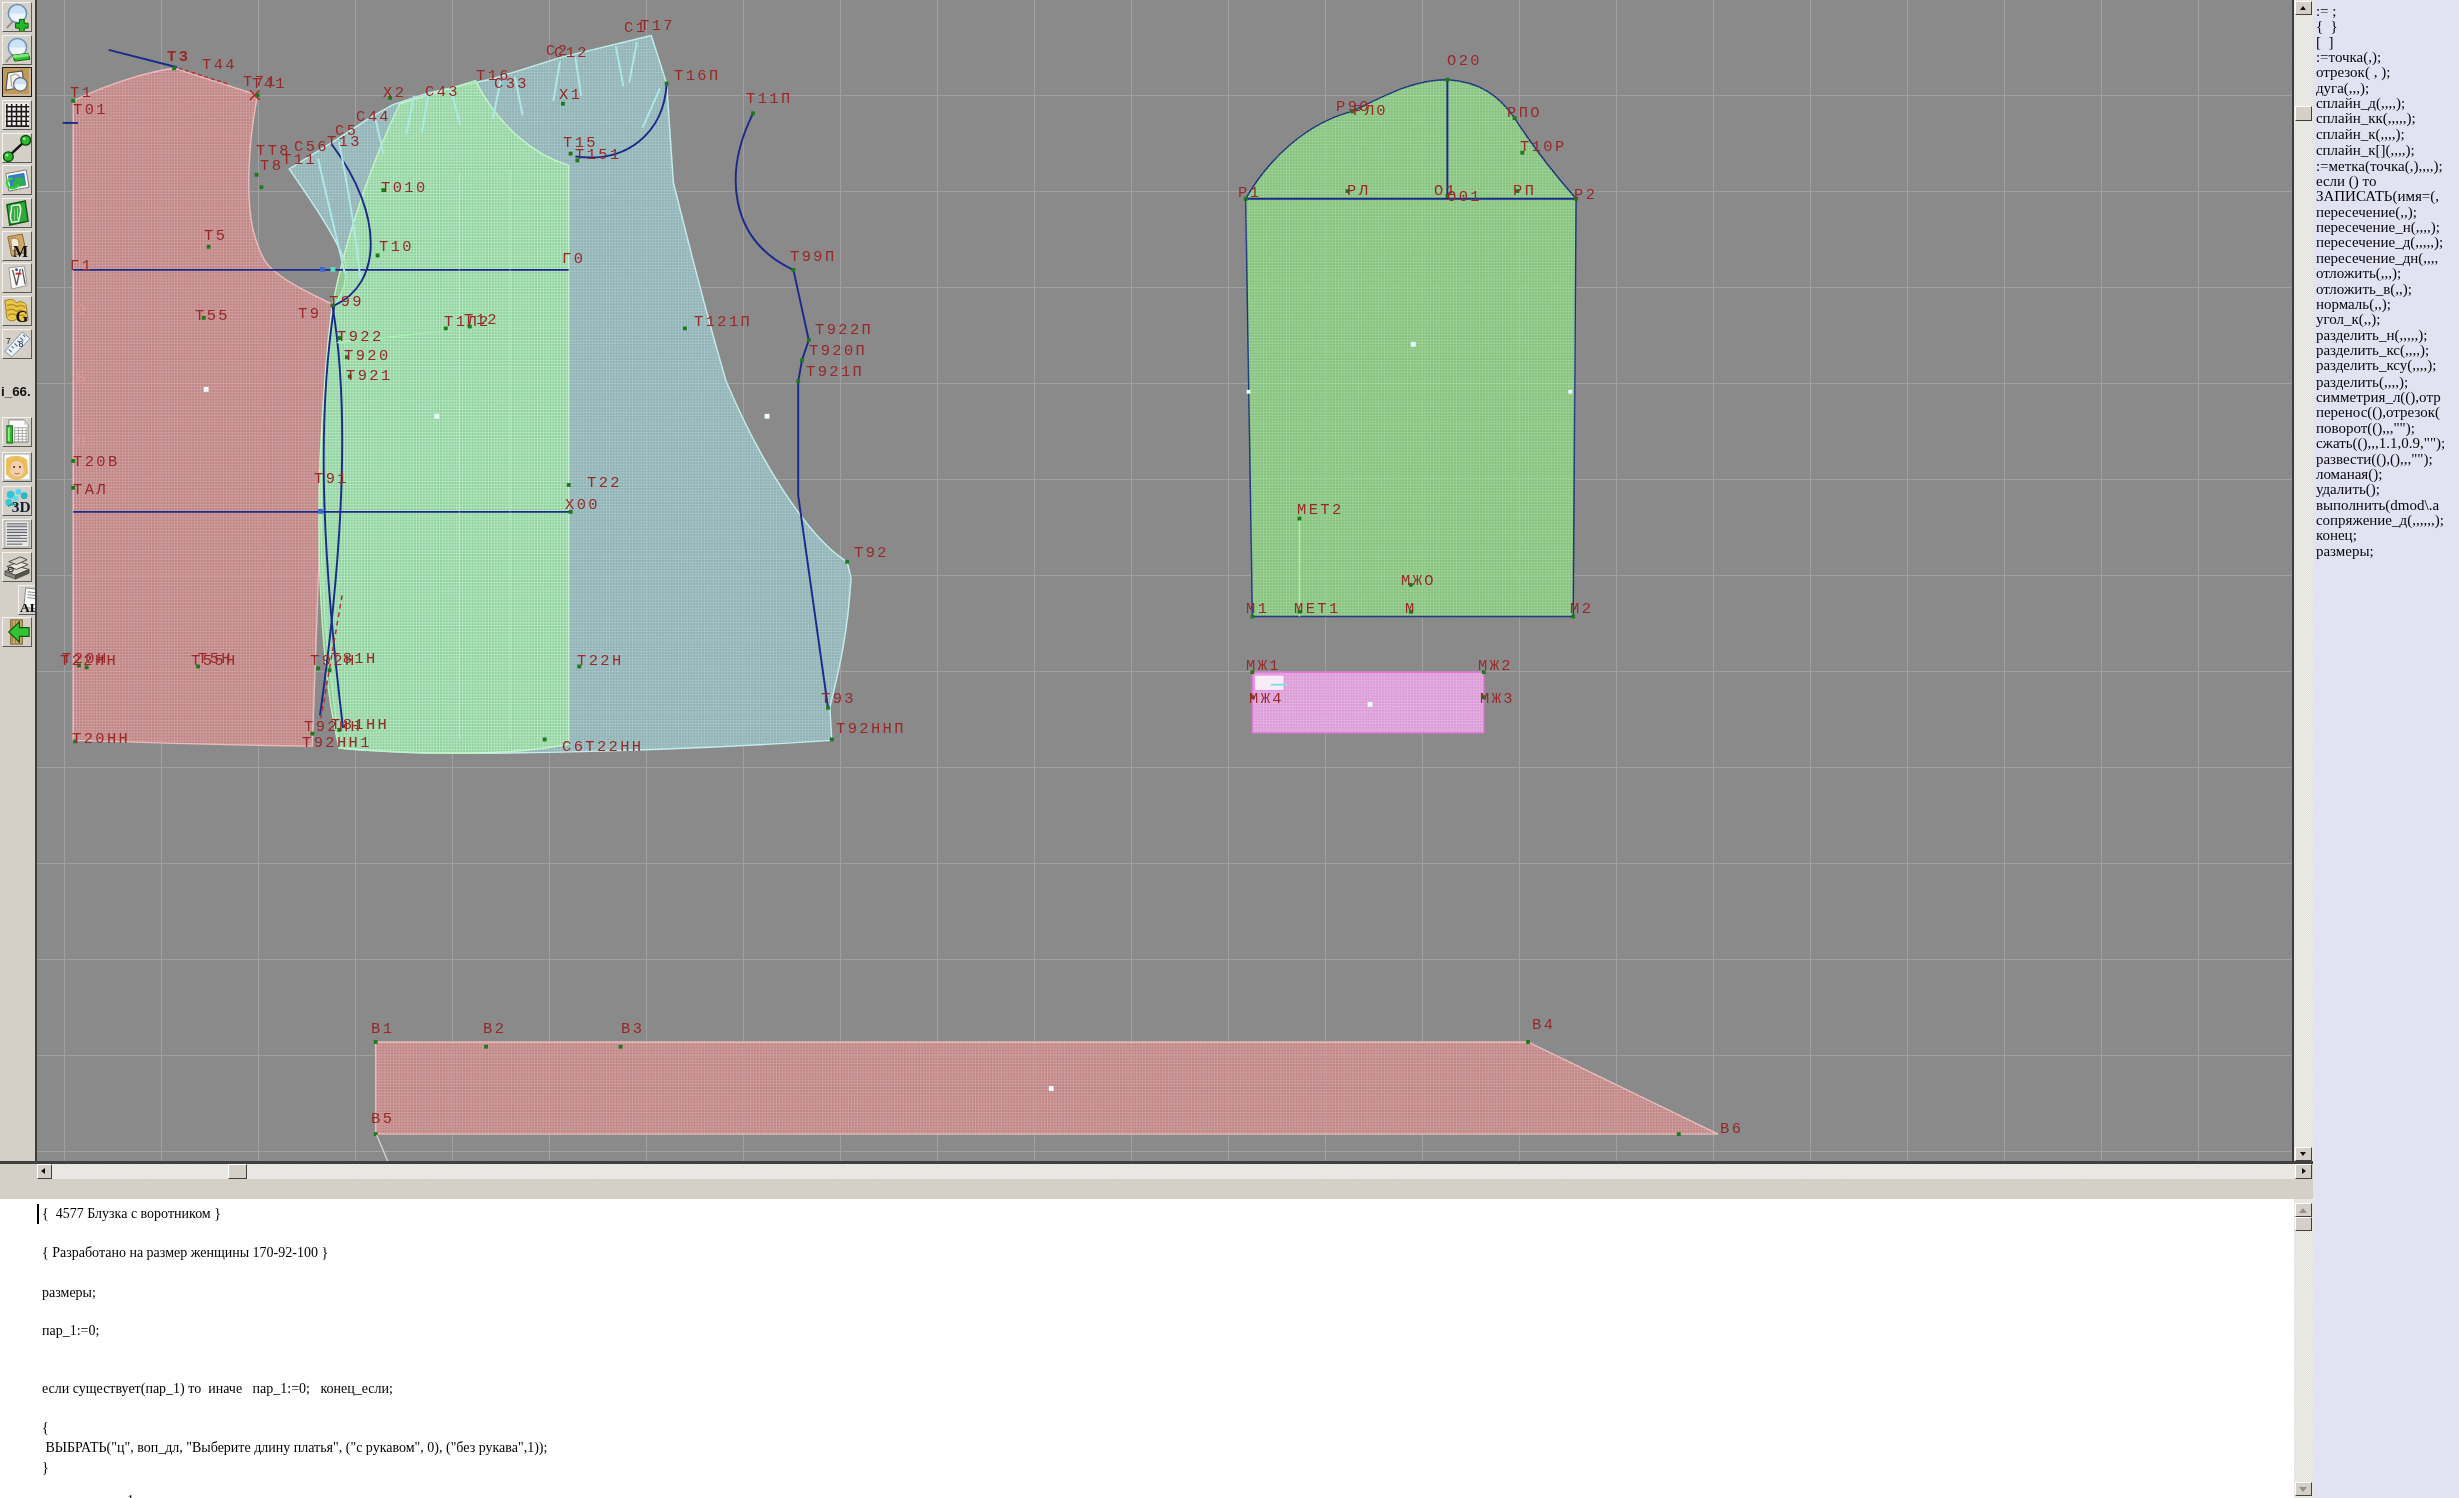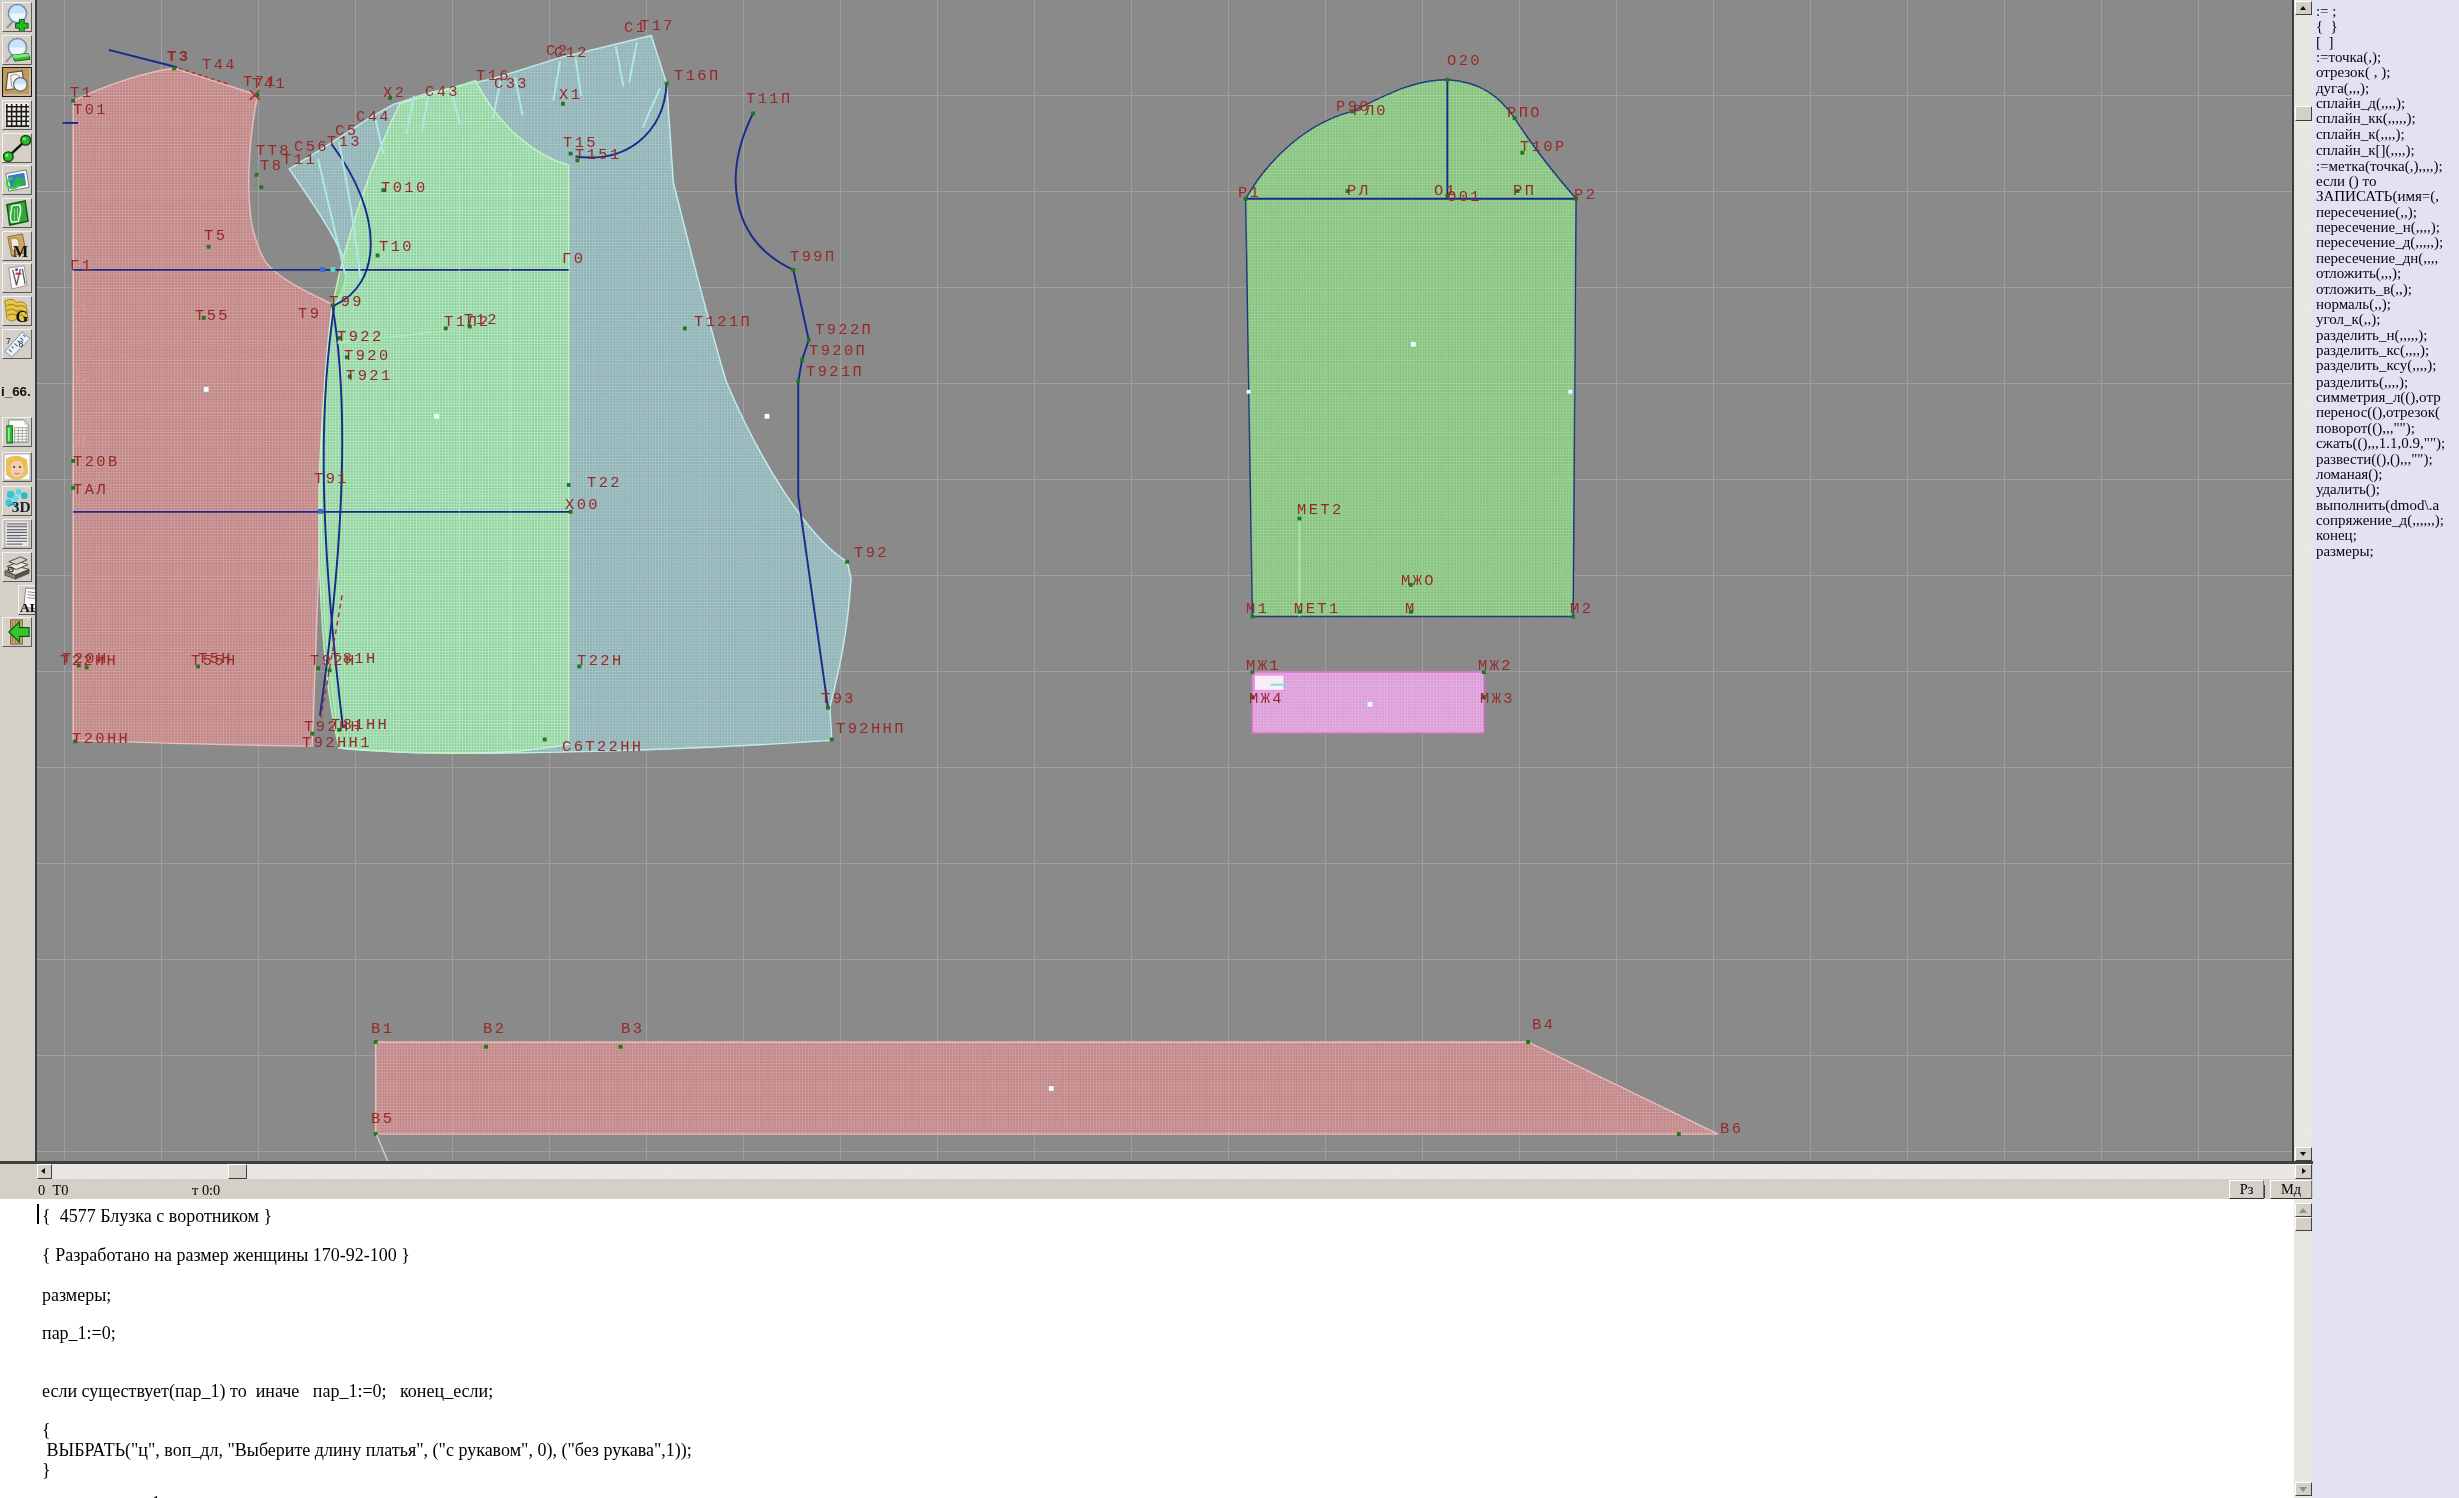--- a/index.html
+++ b/index.html
@@ -16,21 +16,21 @@
 .lbl{position:absolute;font-family:"Liberation Mono",monospace;font-size:15.4px;letter-spacing:2.4px;color:#972929;white-space:nowrap;line-height:15.4px;}
 
 .dither{background-color:#e9e7e3;background-image:repeating-conic-gradient(#f6f5f2 0% 25%,#dcd9d3 0% 50%);background-size:1.9px 1.9px;}
 .sbtn{position:absolute;background:#d4d0c8;border-top:1px solid #ffffff;border-left:1px solid #ffffff;border-right:1px solid #404040;border-bottom:1px solid #404040;box-sizing:border-box;}
 .sbtn:after{content:"";position:absolute;}
 .thumb{position:absolute;background:#d4d0c8;border-top:1px solid #ffffff;border-left:1px solid #ffffff;border-right:1px solid #404040;border-bottom:1px solid #404040;box-sizing:border-box;}
 
 #statusbar{position:absolute;left:0;top:1180px;width:2313px;height:19px;background:#d4d0c8;font-family:"Liberation Serif",serif;font-size:14.4px;color:#000;}
 
 #editor{position:absolute;left:0;top:1199px;width:2294px;height:300px;background:#ffffff;overflow:hidden;}
-.eline{position:absolute;left:42px;font-family:"Liberation Serif",serif;font-size:18px;color:#000;white-space:pre;}
+.eline{position:absolute;left:42px;font-family:"Liberation Serif",serif;font-size:14px;color:#000;white-space:pre;}
 
 #rpanel{position:absolute;left:2313px;top:0;width:146px;height:1499px;background:#e2e2f2;overflow:hidden;}
 .litem{position:absolute;left:2.9px;font-family:"Liberation Serif",serif;font-size:15px;color:#06060a;white-space:nowrap;}
 </style></head>
 <body>
 <div id="root">
 <div id="toolbar">
 <div class="tbtn" style="top:1.9px;">
         <svg width="28" height="28" viewBox="0 0 29 29">
 <line x1="4" y1="26" x2="12" y2="17" stroke="#c8c8c8" stroke-width="4"></line>
@@ -448,27 +448,20 @@
 
 <div class="abs" style="left:0px;top:1161px;width:2313px;height:2.9px;background:#404040;"></div>
 <div class="abs" style="left:0px;top:1164px;width:37px;height:35px;background:#d4d0c8;"></div>
 <div class="abs dither" style="left:37px;top:1164px;width:2258px;height:15.4px;"></div>
 <div class="sbtn" style="left:37px;top:1164px;width:15.4px;height:15.4px;"></div>
 <div class="abs" style="left:41px;top:1168px;width:0;height:0;border-top:3.8px solid transparent;border-bottom:3.8px solid transparent;border-right:4.8px solid #101010;"></div>
 <div class="thumb" style="left:228px;top:1164px;width:19px;height:15.4px;"></div>
 <div class="sbtn" style="left:2295px;top:1164px;width:17.3px;height:15.4px;"></div>
 <div class="abs" style="left:2302px;top:1168px;width:0;height:0;border-top:3.8px solid transparent;border-bottom:3.8px solid transparent;border-left:4.8px solid #101010;"></div>
 
-<div id="statusbar">
-<span class="abs" style="left:38px;top:1.9px;">0&nbsp;&nbsp;T0</span>
-<span class="abs" style="left:192px;top:1.9px;">т 0:0</span>
-<span class="abs" style="left:2229px;top:0px;width:33px;height:17.3px;border-top:1px solid #fff;border-left:1px solid #fff;border-right:1px solid #707070;border-bottom:1.9px solid #303030;text-align:center;">Рз</span>
-<span class="abs" style="left:2263px;top:1.9px;">|</span>
-<span class="abs" style="left:2270px;top:0px;width:40px;height:17.3px;border-top:1px solid #fff;border-left:1px solid #fff;border-right:1px solid #707070;border-bottom:1.9px solid #303030;text-align:center;">Мд</span>
-</div>
 
 <div id="editor">
 <div class="abs" style="left:37px;top:4.8px;width:1.9px;height:20px;background:#000;"></div>
 <div class="eline" style="top:6.7px;">{&nbsp;&nbsp;4577 Блузка с воротником }</div>
 <div class="eline" style="top:46px;">{ Разработано на размер женщины 170-92-100 }</div>
 <div class="eline" style="top:86px;">размеры;</div>
 <div class="eline" style="top:124px;">пар_1:=0;</div>
 <div class="eline" style="top:182px;">если существует(пар_1) то&nbsp;&nbsp;иначе&nbsp;&nbsp;&nbsp;пар_1:=0;&nbsp;&nbsp;&nbsp;конец_если;</div>
 <div class="eline" style="top:221px;">{</div>
 <div class="eline" style="top:241px;">&nbsp;ВЫБРАТЬ("ц", воп_дл, "Выберите длину платья", ("с рукавом", 0), ("без рукава",1));</div>

